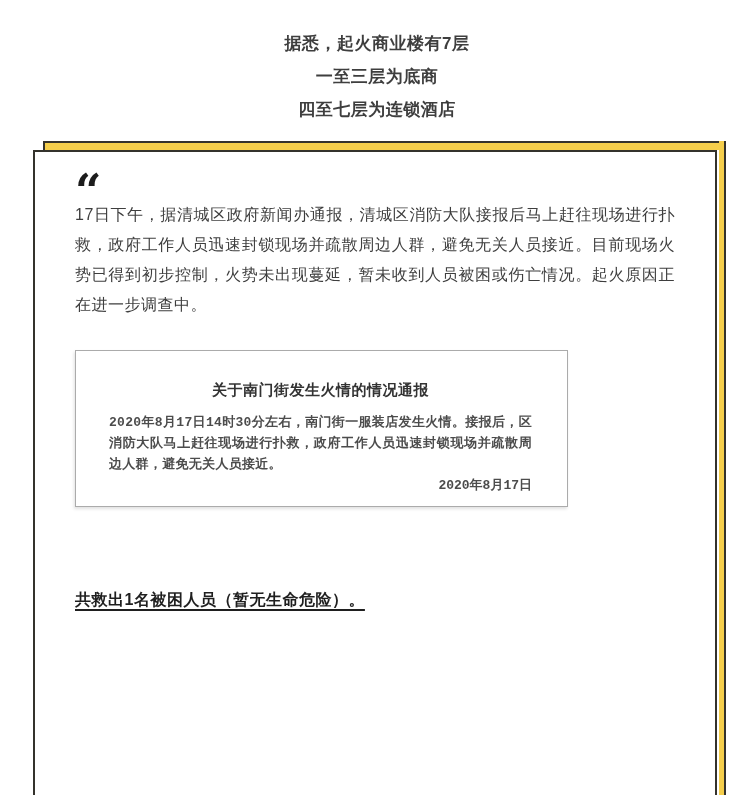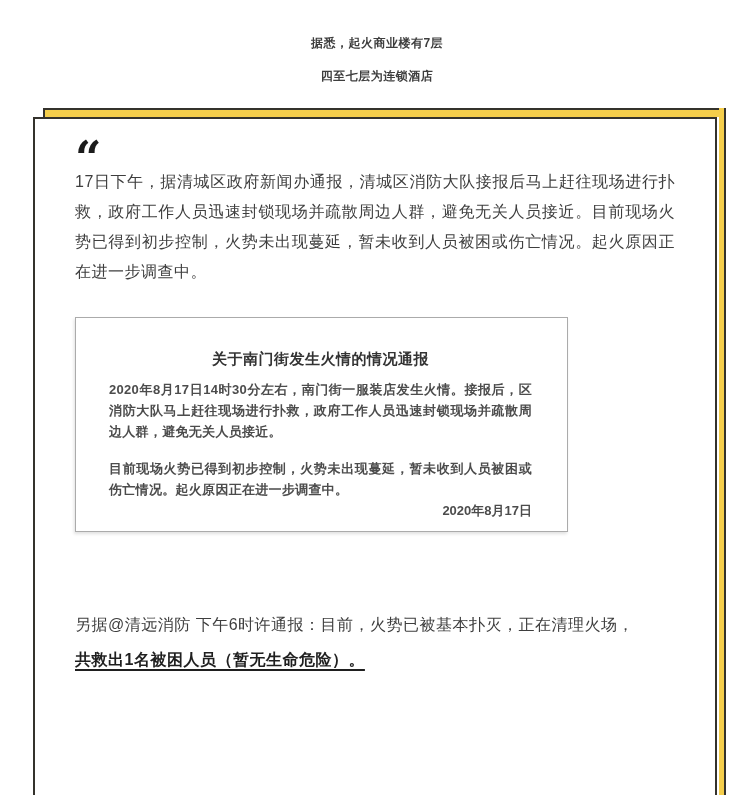--- a/index.html
+++ b/index.html
@@ -6,21 +6,21 @@
   html, body { background: #ffffff; }
   body {
     width: 754px; height: 795px; overflow: hidden; position: relative;
     font-family: "Liberation Sans", sans-serif;
   }
   .page { width: 754px; height: 795px; overflow: hidden; position: relative; background: #ffffff; }
 
   
   .headline { padding-top: 27px; text-align: center; }
   .headline p {
-    font-size: 12px; font-weight: 700; color: #3e3e3e;
+    font-size: 17px; font-weight: 700; color: #3e3e3e;
     line-height: 33px; letter-spacing: 0.5px;
   }
 
   
   .quote-wrap { position: relative; margin-left: 33px; margin-top: 24px; width: 684px; }
   .yellow-top {
     position: absolute; top: -9px; left: 10px; right: -9px; height: 9px;
     background: #f5ce4b; border: 2px solid #34322c; border-bottom: none;
   }
   .yellow-right {
@@ -41,20 +41,21 @@
   .lead-para {
     margin-top: 4px; font-size: 16px; line-height: 30px; color: #3e3e3e;
     text-align: justify; letter-spacing: 0.5px;
   }
 
   
   .notice-box {
     margin-top: 30px; width: 493px; background: #ffffff;
     border: 1px solid #ababab; box-shadow: -1px 2px 3px rgba(0,0,0,0.12);
     padding: 30px 35px 10px 33px;
+    font-family: Liberation Mono, monospace;
   }
   .notice-title {
     text-align: center; font-size: 15px; font-weight: 700; color: #333333;
     line-height: 21px; letter-spacing: 0.5px;
   }
   .notice-para {
     font-size: 13px; font-weight: 600; color: #4c4c4c; line-height: 21px;
     text-align: justify; letter-spacing: 0.3px;
   }
   .notice-para.first { margin-top: 10px; }
@@ -69,36 +70,36 @@
     text-decoration: underline; text-underline-offset: 4px; text-decoration-thickness: 2px;
   }
 </style>
 </head>
 <body>
 
 <div class="page">
 
   <div class="headline">
     <p>据悉，起火商业楼有7层</p>
+    <p>一至三层为底商</p>
     <p>四至七层为连锁酒店</p>
   </div>
 
   <div class="quote-wrap">
     <div class="yellow-top"></div>
     <div class="yellow-right"></div>
 
     <div class="quote-box">
       <span class="quote-mark">“</span>
 
       <p class="lead-para">17日下午，据清城区政府新闻办通报，清城区消防大队接报后马上赶往现场进行扑救，政府工作人员迅速封锁现场并疏散周边人群，避免无关人员接近。目前现场火势已得到初步控制，火势未出现蔓延，暂未收到人员被困或伤亡情况。起火原因正在进一步调查中。</p>
 
       <div class="notice-box">
         <div class="notice-title">关于南门街发生火情的情况通报</div>
         <p class="notice-para first">2020年8月17日14时30分左右，南门街一服装店发生火情。接报后，区消防大队马上赶往现场进行扑救，政府工作人员迅速封锁现场并疏散周边人群，避免无关人员接近。</p>
-        <p class="notice-para second">目前现场火势已得到初步控制，火势未出现蔓延，暂未收到人员被困或伤亡情况。起火原因正在进一步调查中。</p>
         <div class="notice-date">2020年8月17日</div>
       </div>
 
-      <p class="followup"><span>另据@清远消防 下午6时许通报：目前，火势已被基本扑灭，正在清理火场，</span><span class="highlight">共救出1名被困人员（暂无生命危险）。</span></p>
+      <p class="followup"><span class="highlight">共救出1名被困人员（暂无生命危险）。</span></p>
     </div>
   </div>
 
 </div>
 
 </body></html>

